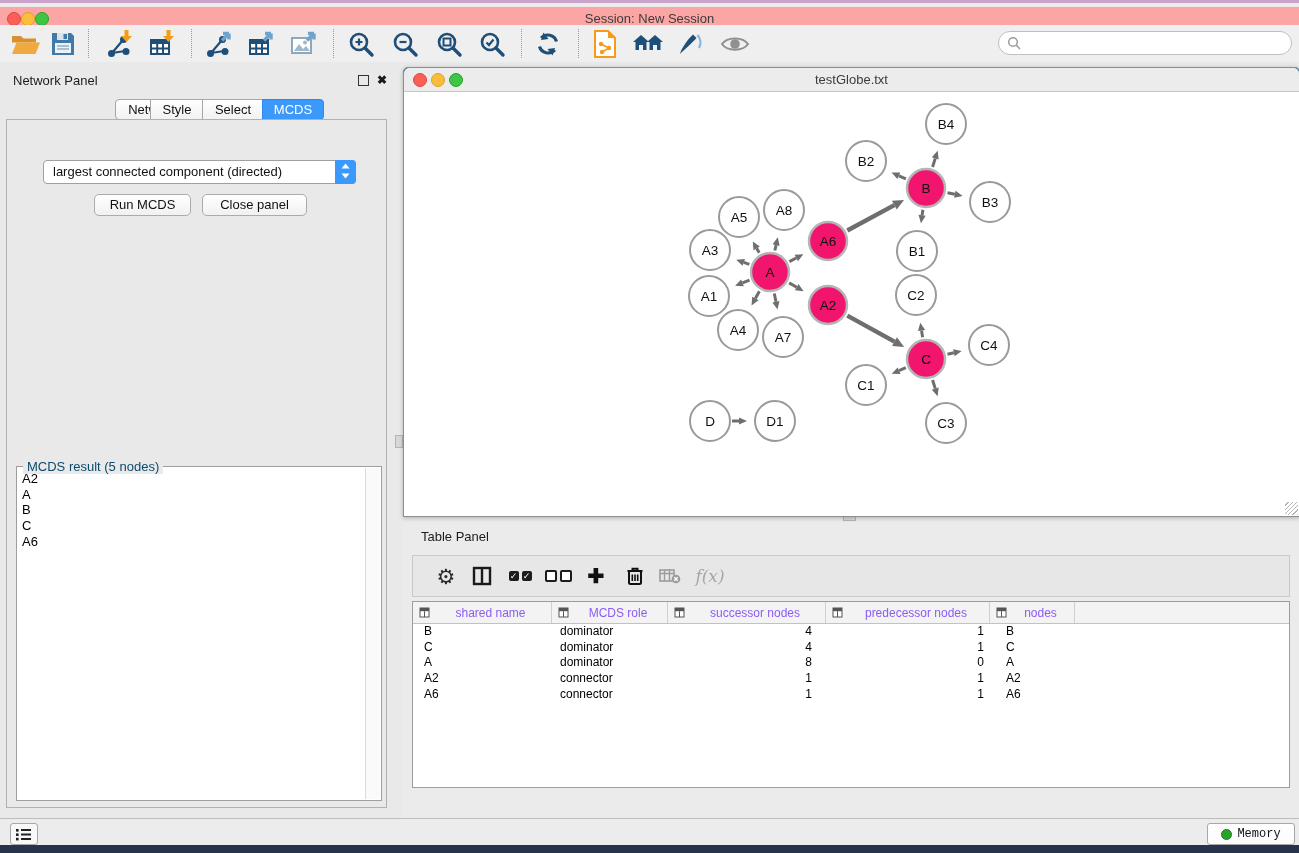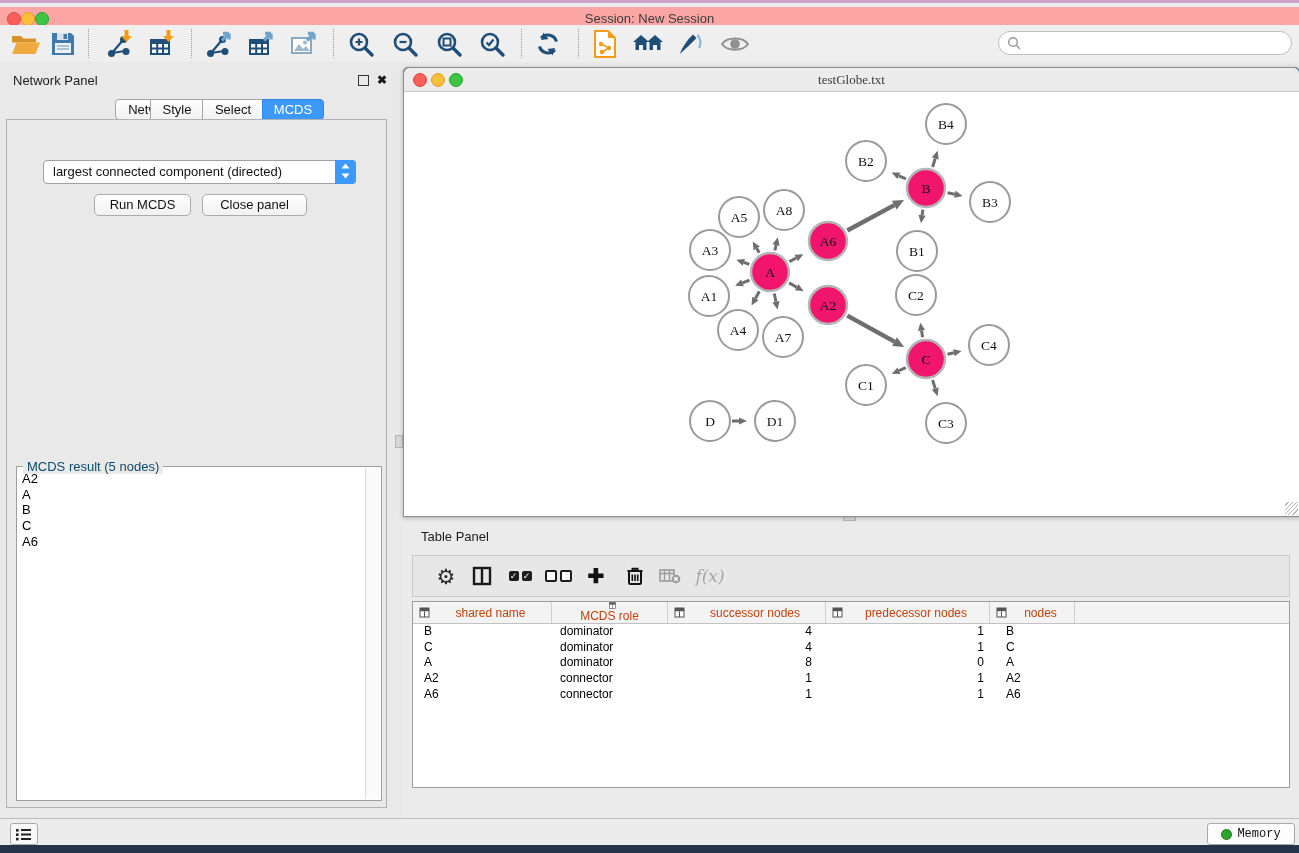--- a/index.html
+++ b/index.html
@@ -38,40 +38,40 @@
   #criterion .cap{position:absolute;right:-1px;top:-1px;width:21px;height:24px;background:#3b99fc;border-radius:0 4px 4px 0;}
   .mac-btn{top:132px;height:20px;background:linear-gradient(#ffffff,#f1f1f1);border:1px solid #ababab;
     border-radius:5px;font-size:13px;color:#111;text-align:center;line-height:20px;cursor:pointer;}
   #result-group{left:16px;top:404px;width:364px;height:333px;border:1px solid #9e9e9e;background:#fff;}
   #result-title{position:absolute;left:6px;top:-8px;background:#e9e9e9;padding:0 4px;font-size:13px;color:#0c4a6e;}
   #result-list{position:absolute;left:1px;top:4px;width:346px;bottom:1px;overflow:hidden;}
   .result-item{font-size:13px;color:#000;line-height:15.7px;padding-left:4px;cursor:default;}
   #result-scroll{position:absolute;right:1px;top:1px;width:14px;bottom:1px;background:#fafafa;border-left:1px solid #dcdcdc;}
   
   #net-window{left:403px;top:5px;width:895px;height:448px;background:#0c4a6e;border:1px solid #8e8e8e;
-    border-radius:5px 5px 0 0;box-shadow:0 1px 4px rgba(0,0,0,.25);font-family:Liberation Serif, serif;}
+    border-radius:5px 5px 0 0;box-shadow:0 1px 4px rgba(0,0,0,.25);}
   #net-titlebar{position:absolute;left:0;top:0;right:0;height:23px;background:#ececec;border-bottom:1px solid #c8c8c8;border-radius:5px 5px 0 0;}
   #net-title{position:absolute;left:0;top:4px;width:100%;text-align:center;font-size:13px;color:#3c3c3c;}
   #net-canvas{position:absolute;left:0;top:24px;right:0;bottom:0;background:#fff;overflow:hidden;}
   #resize-grip{position:absolute;right:1px;bottom:1px;width:13px;height:13px;cursor:nwse-resize;
     background:repeating-linear-gradient(135deg,transparent,transparent 2px,#b5b5b5 2px,#b5b5b5 3px);}
   .split-handle{background:#d8d8d8;border:1px solid #b5b5b5;}
   
   #table-panel{left:403px;top:460px;width:896px;height:299px;background:#ebebeb;}
   #tp-title{position:absolute;left:18px;top:7px;font-size:13px;color:#1c1c1c;}
   #tp-toolbar{position:absolute;left:9px;top:33px;width:876px;height:40px;background:#e7e7e7;border:1px solid #c9c9c9;}
   .tp-icon{position:absolute;top:0;height:40px;width:34px;display:flex;align-items:center;justify-content:center;cursor:pointer;}
   .cb{display:inline-block;width:10px;height:10px;border-radius:2px;margin:0 1.5px;
     font-size:9px;line-height:10px;text-align:center;}
   .cb.checked{background:#1c1c1c;color:#fff;}
   .cb.empty{border:2px solid #1c1c1c;background:#fff;width:8px;height:8px;}
   .fx{font-family:"DejaVu Serif",serif;font-style:italic;font-size:17px;color:#a6a6a6;}
   #tp-table{position:absolute;left:9px;top:79px;width:876px;height:185px;background:#fff;border:1px solid #9c9c9c;overflow:hidden;}
   #tp-header{display:flex;height:21px;background:#f3f3f3;border-bottom:1px solid #c2c2c2;}
-  .th{box-sizing:border-box;border-right:1px solid #cfcfcf;display:flex;align-items:center;font-size:12px;color:#c2410c;}
+  .th{box-sizing:border-box;border-right:1px solid #cfcfcf;display:flex;align-items:center;font-size:12px;color:#8b5cf6;}
   .th .lbl{flex:1;text-align:center;}
   .th svg{margin-left:6px;}
   .tr{display:flex;height:15.7px;line-height:15.7px;font-size:12px;color:#000;cursor:default;}
   .td{box-sizing:border-box;overflow:hidden;white-space:nowrap;}
   .bottom-tabs{position:absolute;top:330px;height:21px;display:flex;border:1px solid #a9a9a9;border-radius:5px;overflow:hidden;background:#fff;}
   
   #statusbar{left:0;top:815px;width:1299px;height:27px;background:#ececec;border-top:1px solid #bdbdbd;font-family:Liberation Mono, monospace;}
   #list-btn{left:10px;top:4px;width:26px;height:20px;border:1px solid #a8a8a8;border-radius:3px;background:#f8f8f8;
     display:flex;align-items:center;justify-content:center;cursor:pointer;}
   #memory-btn{left:1207px;top:4px;width:86px;height:20px;border:1px solid #a8a8a8;border-radius:3px;background:#fdfdfd;
@@ -470,21 +470,21 @@
       <div id="tp-table">
         <div id="tp-header">
             <div class="th" style="width: 139px;">
               <svg width="11" height="11" viewBox="0 0 11 11">
                 <rect x="1" y="1" width="9" height="9" fill="#fff" stroke="#555"></rect>
                 <rect x="1" y="1" width="9" height="3.2" fill="#555"></rect>
                 <line x1="5.5" y1="4.2" x2="5.5" y2="10" stroke="#555"></line>
               </svg>
               <span class="lbl">shared name</span>
             </div>
-            <div class="th" style="width: 116px; flex-direction: column;">
+            <div class="th" style="width: 116px;">
               <svg width="11" height="11" viewBox="0 0 11 11">
                 <rect x="1" y="1" width="9" height="9" fill="#fff" stroke="#555"></rect>
                 <rect x="1" y="1" width="9" height="3.2" fill="#555"></rect>
                 <line x1="5.5" y1="4.2" x2="5.5" y2="10" stroke="#555"></line>
               </svg>
               <span class="lbl">MCDS role</span>
             </div>
             <div class="th" style="width: 158px;">
               <svg width="11" height="11" viewBox="0 0 11 11">
                 <rect x="1" y="1" width="9" height="9" fill="#fff" stroke="#555"></rect>

